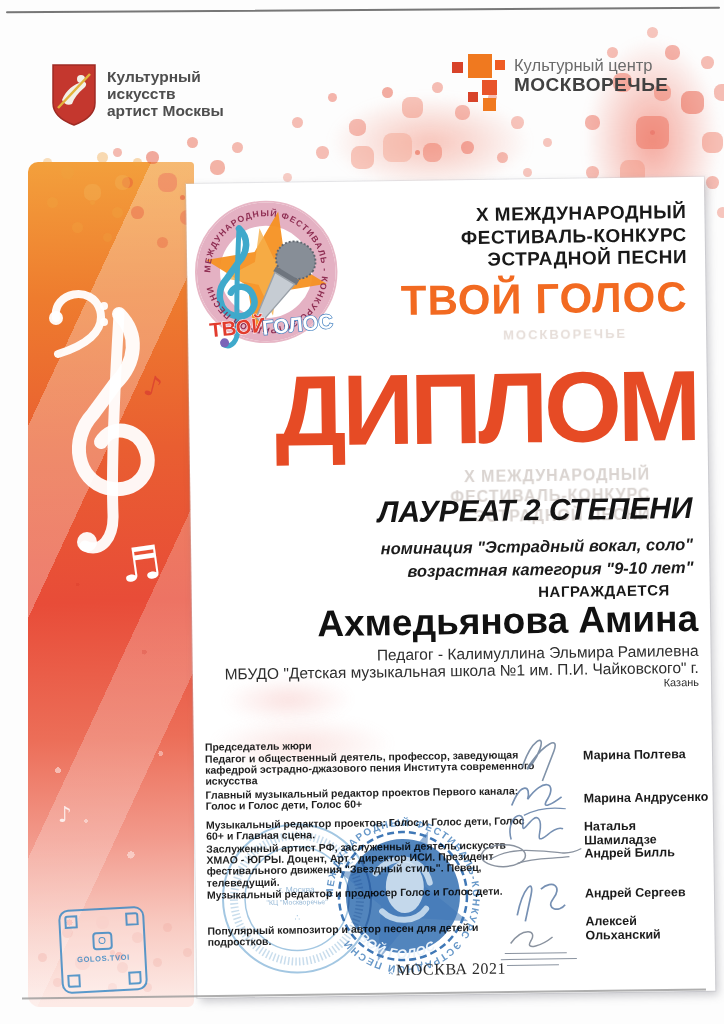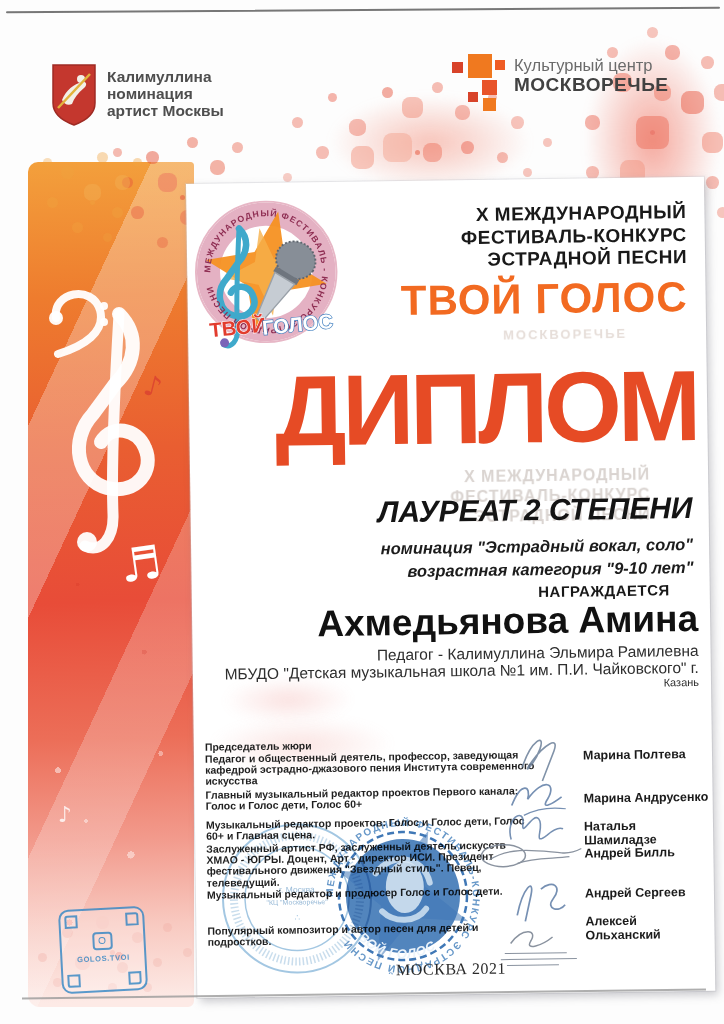--- a/index.html
+++ b/index.html
@@ -179,22 +179,22 @@
   <div class="abs spray spray5"></div>
   <div class="abs spray spray6"></div>
 
   <svg class="abs" style="left:50px;top:62px" width="48" height="64" viewBox="0 0 48 64">
     <path d="M3 3 h42 v38 c0 12 -10 18 -21 22 C13 59 3 53 3 41 Z" fill="#c4372e" stroke="#9e2b24" stroke-width="1.5"></path>
     <path d="M12 38 C16 28 24 22 32 20 C36 19 38 23 34 26 C28 31 24 36 22 42 C18 44 14 42 12 38 Z" fill="#f3efe8"></path>
     <circle cx="31" cy="17" r="4" fill="#f3efe8"></circle>
     <path d="M8 46 L40 12" stroke="#e2b33c" stroke-width="2.5"></path>
   </svg>
   <div class="abs dept-text">
-    <div>Калимуллина</div>
-    <div>номинация</div>
+    <div>Культурный</div>
+    <div>искусств</div>
     <div>артист Москвы</div>
   </div>
 
   <div class="abs" style="left:452px;top:54px;width:56px;height:50px;">
     <div class="sq" style="left:0;top:8px;width:11px;height:11px;background:#d8432a;"></div>
     <div class="sq" style="left:16px;top:0;width:24px;height:24px;background:#f0791f;"></div>
     <div class="sq" style="left:43px;top:6px;width:10px;height:10px;background:#ef5c24;"></div>
     <div class="sq" style="left:30px;top:26px;width:15px;height:15px;background:#e8542a;"></div>
     <div class="sq" style="left:16px;top:38px;width:10px;height:10px;background:#d8432a;"></div>
     <div class="sq" style="left:31px;top:44px;width:13px;height:13px;background:#f0791f;"></div>

